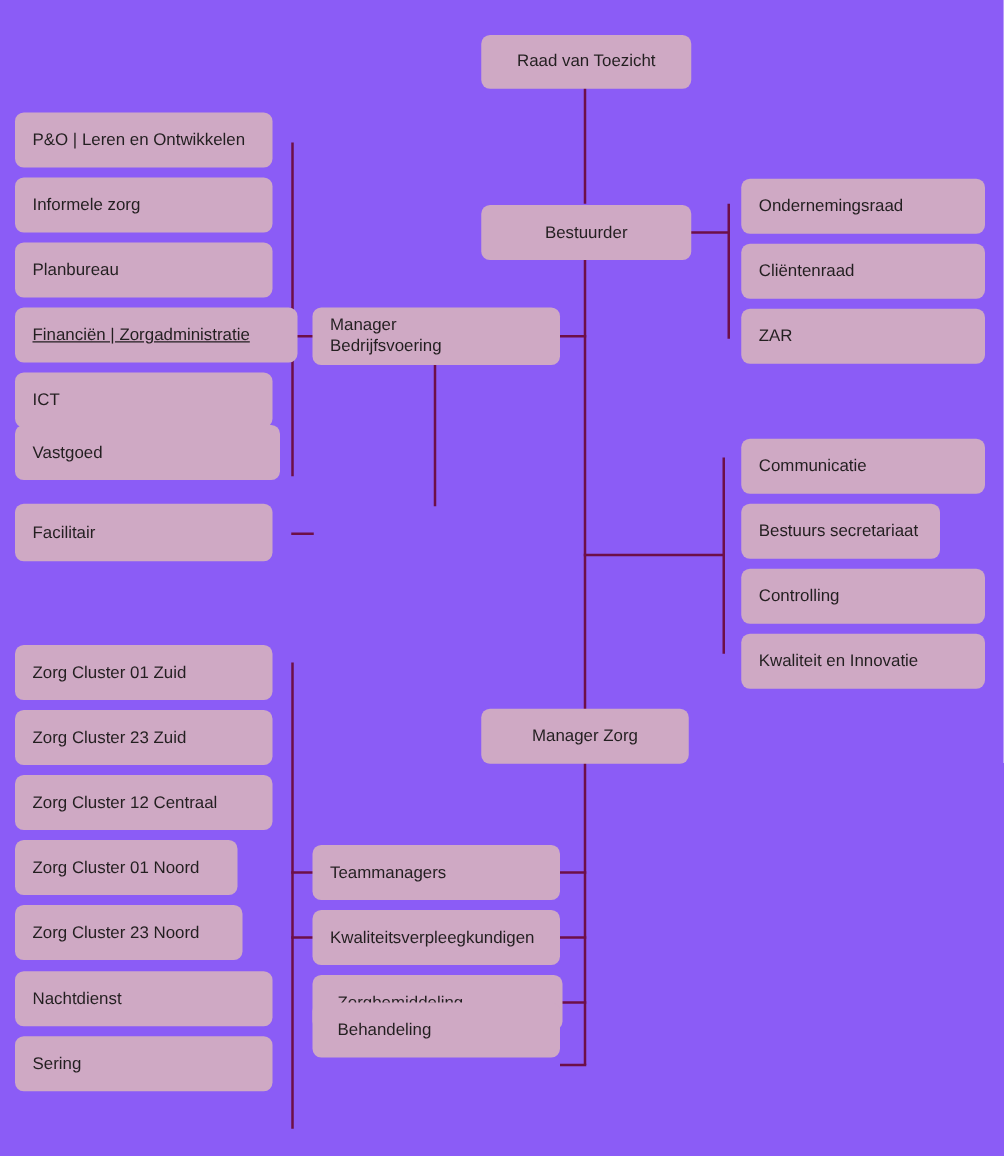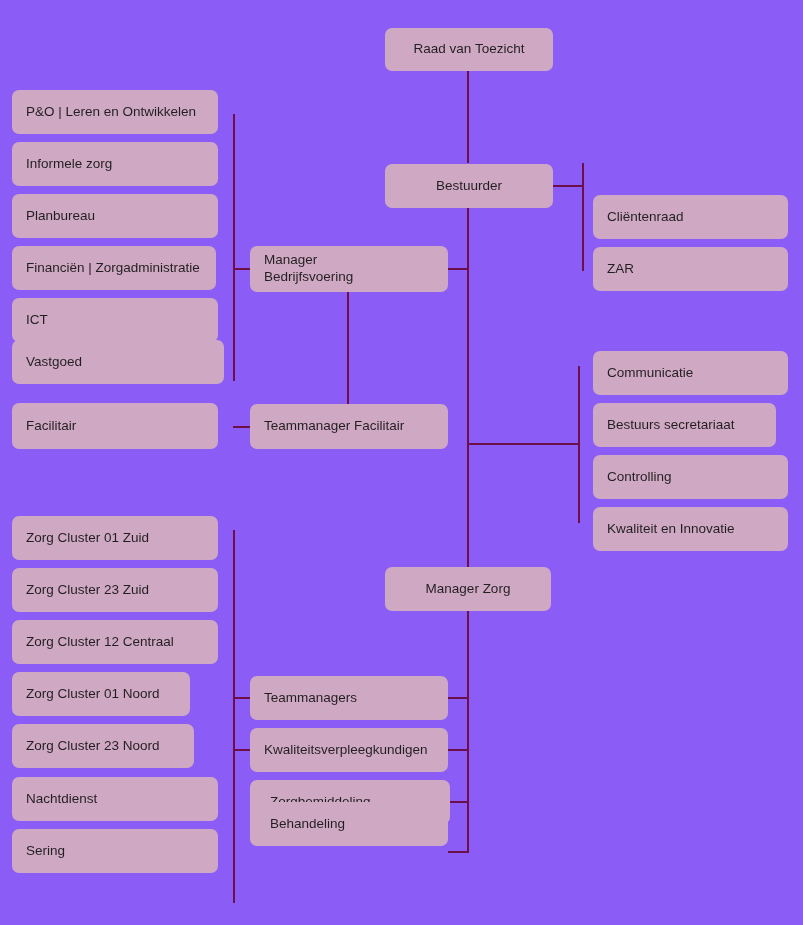--- a/index.html
+++ b/index.html
@@ -80,34 +80,34 @@
   <div class="conn h" style="left:448px; top:801px; width:21px;"></div>
   <div class="conn h" style="left:448px; top:851px; width:21px;"></div>
 
   <div class="node center" style="left:385px; top:28px; width:168px; height:43px;">Raad van Toezicht</div>
 
   <div class="node center" style="left:385px; top:164px; width:168px; height:44px;">Bestuurder</div>
 
   <div class="node" style="left:12px; top:90px; width:206px; height:44px;">P&amp;O | Leren en Ontwikkelen</div>
   <div class="node" style="left:12px; top:142px; width:206px; height:44px;">Informele zorg</div>
   <div class="node" style="left:12px; top:194px; width:206px; height:44px;">Planbureau</div>
-  <div class="node" style="left:12px; top:246px; width:204px; height:44px;">Financiën | Zorgadministratie</div>
+  <div class="node" style="left:12px; top:246px; width:226px; height:44px;text-decoration:underline;">Financiën | Zorgadministratie</div>
   <div class="node" style="left:12px; top:298px; width:206px; height:44px;">ICT</div>
   <div class="node" style="left:12px; top:340px; width:212px; height:44px;">Vastgoed</div>
   <div class="node" style="left:12px; top:403px; width:206px; height:46px;">Facilitair</div>
 
   <div class="node" style="left:250px; top:246px; width:198px; height:46px;">Manager
 Bedrijfsvoering</div>
-  <div class="node" style="left:250px; top:404px; width:198px; height:45px;">Teammanager Facilitair</div>
 
+  <div class="node" style="left:593px; top:143px; width:195px; height:44px;">Ondernemingsraad</div>
   <div class="node" style="left:593px; top:195px; width:195px; height:44px;">Cliëntenraad</div>
   <div class="node" style="left:593px; top:247px; width:195px; height:44px;">ZAR</div>
 
   <div class="node" style="left:593px; top:351px; width:195px; height:44px;">Communicatie</div>
-  <div class="node" style="left:593px; top:403px; width:183px; height:44px;">Bestuurs secretariaat</div>
+  <div class="node" style="left:593px; top:403px; width:159px; height:44px;">Bestuurs secretariaat</div>
   <div class="node" style="left:593px; top:455px; width:195px; height:44px;">Controlling</div>
   <div class="node" style="left:593px; top:507px; width:195px; height:44px;">Kwaliteit en Innovatie</div>
 
   <div class="node center" style="left:385px; top:567px; width:166px; height:44px;">Manager Zorg</div>
 
   <div class="node" style="left:12px; top:516px; width:206px; height:44px;">Zorg Cluster 01 Zuid</div>
   <div class="node" style="left:12px; top:568px; width:206px; height:44px;">Zorg Cluster 23 Zuid</div>
   <div class="node" style="left:12px; top:620px; width:206px; height:44px;">Zorg Cluster 12 Centraal</div>
   <div class="node" style="left:12px; top:672px; width:178px; height:44px;">Zorg Cluster 01 Noord</div>
   <div class="node" style="left:12px; top:724px; width:182px; height:44px;">Zorg Cluster 23 Noord</div>

